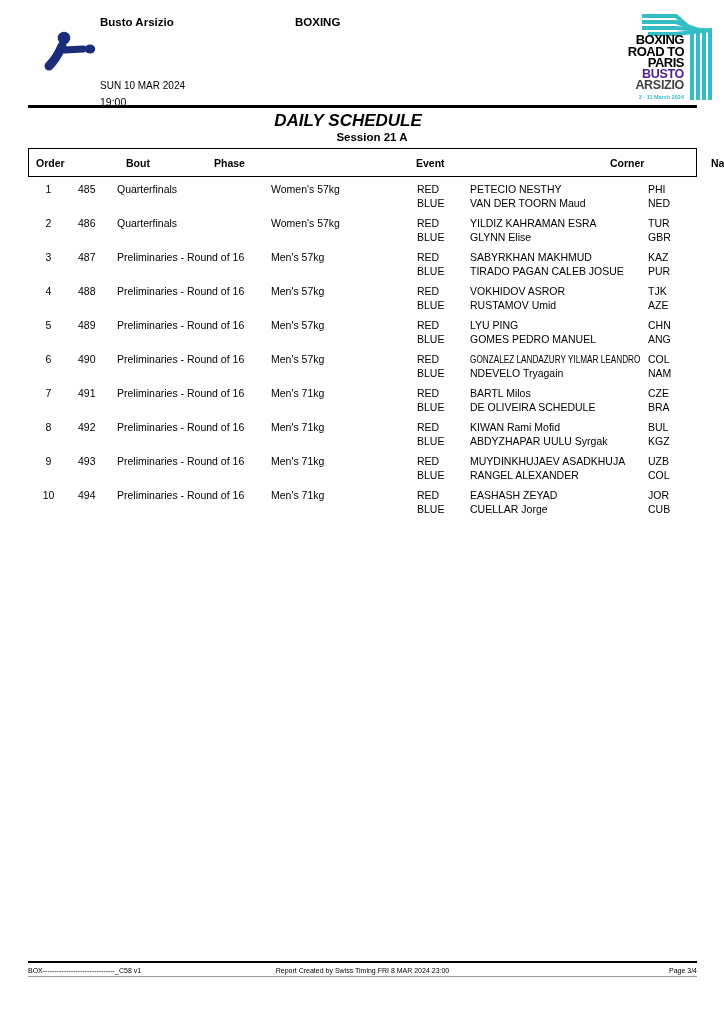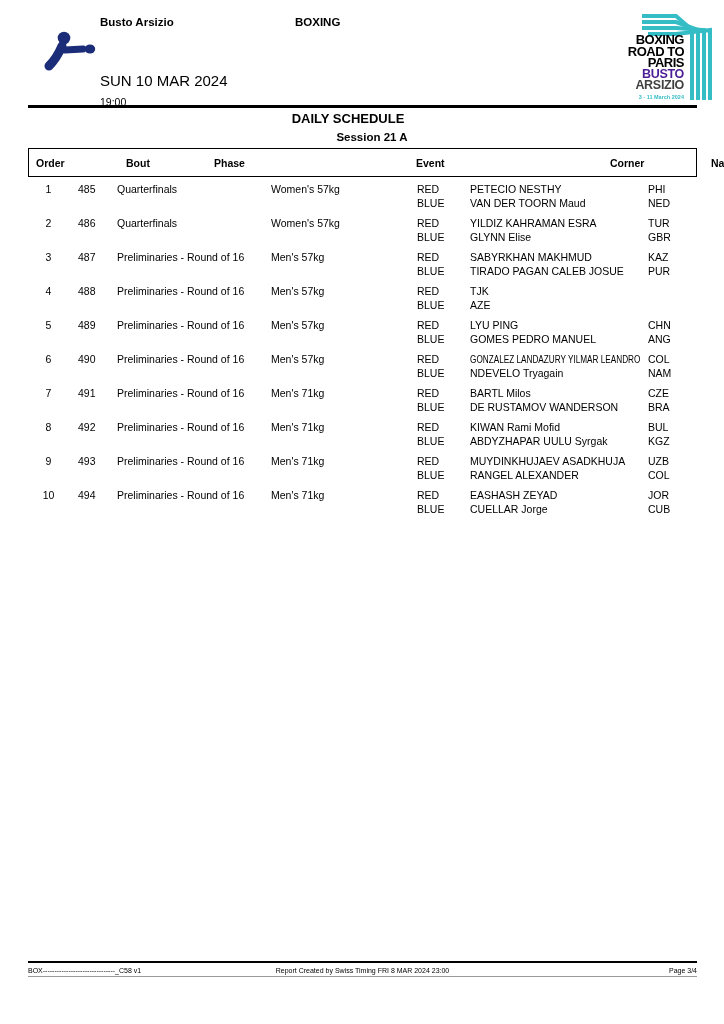--- a/index.html
+++ b/index.html
@@ -9,35 +9,35 @@
     width:724px; height:1024px;
     background:#ffffff;
     font-family:"Liberation Sans", sans-serif;
     color:#000;
     overflow:hidden;
     margin:0 auto;
   }
   
   .venue { position:absolute; left:100px; top:16px; font-size:11.5px; font-weight:bold; }
   .sport { position:absolute; left:295px; top:16px; font-size:11.5px; font-weight:bold; }
-  .date  { position:absolute; left:100px; top:72px; font-size:15px; }
+  .date  { position:absolute; left:100px; top:80px; font-size:10px; }
   .time  { position:absolute; left:100px; top:96px; font-size:10.5px; }
   .pictogram { position:absolute; left:38px; top:30px; width:58px; height:50px; }
 
   
   .logo { position:absolute; right:12px; top:8px; width:100px; height:98px; }
   .logo svg { position:absolute; left:0; top:0; }
   .logo-text { position:absolute; right:28px; top:26px; text-align:right; line-height:11.5px; white-space:nowrap; }
   .logo-line { font-size:13px; font-weight:bold; letter-spacing:-0.5px; color:#000; }
   .logo-city { font-size:12.5px; font-weight:bold; letter-spacing:-0.3px; }
   .logo-dates { font-size:5.5px; font-weight:bold; letter-spacing:0; }
 
   
   .rule-top { position:absolute; left:28px; top:105px; width:669px; height:3px; background:#000; }
-  .doc-title { position:absolute; left:0; top:111px; width:696px; text-align:center; font-size:13px; font-weight:bold; }
+  .doc-title { position:absolute; left:0; top:111px; width:696px; text-align:center; font-size:17px; font-weight:bold;font-style:italic; }
   .doc-subtitle { position:absolute; left:10px; top:131px; width:724px; text-align:center; font-size:11.5px; font-weight:bold; }
 
   
   .grid {
     display:grid;
     grid-template-columns:49px 40px 154px 146px 53px 178px 49px;
   }
   .thead {
     position:absolute; left:28px; top:148px; width:669px; height:29px;
     border:1.5px solid #000;
@@ -181,20 +181,24 @@
 
     <div class="bout-row grid">
       <div class="cell-order">4</div>
       <div class="cell-bout">488</div>
       <div>Preliminaries - Round of 16</div>
       <div>Men's 57kg</div>
       <div class="corner-col">
         <div>RED</div>
         <div>BLUE</div>
       </div>
+      <div class="names-col">
+        <div><span class="boxer-name">VOKHIDOV ASROR</span></div>
+        <div><span class="boxer-name">RUSTAMOV Umid</span></div>
+      </div>
       <div class="noc-col">
         <div>TJK</div>
         <div>AZE</div>
       </div>
     </div>
 
     <div class="bout-row grid">
       <div class="cell-order">5</div>
       <div class="cell-bout">489</div>
       <div>Preliminaries - Round of 16</div>
@@ -236,21 +240,21 @@
       <div class="cell-order">7</div>
       <div class="cell-bout">491</div>
       <div>Preliminaries - Round of 16</div>
       <div>Men's 71kg</div>
       <div class="corner-col">
         <div>RED</div>
         <div>BLUE</div>
       </div>
       <div class="names-col">
         <div><span class="boxer-name">BARTL Milos</span></div>
-        <div><span class="boxer-name">DE RUSTAMOV WANDERSON</span></div>
+        <div><span class="boxer-name">DE OLIVEIRA SCHEDULE</span></div>
       </div>
       <div class="noc-col">
         <div>CZE</div>
         <div>BRA</div>
       </div>
     </div>
 
     <div class="bout-row grid">
       <div class="cell-order">8</div>
       <div class="cell-bout">492</div>

